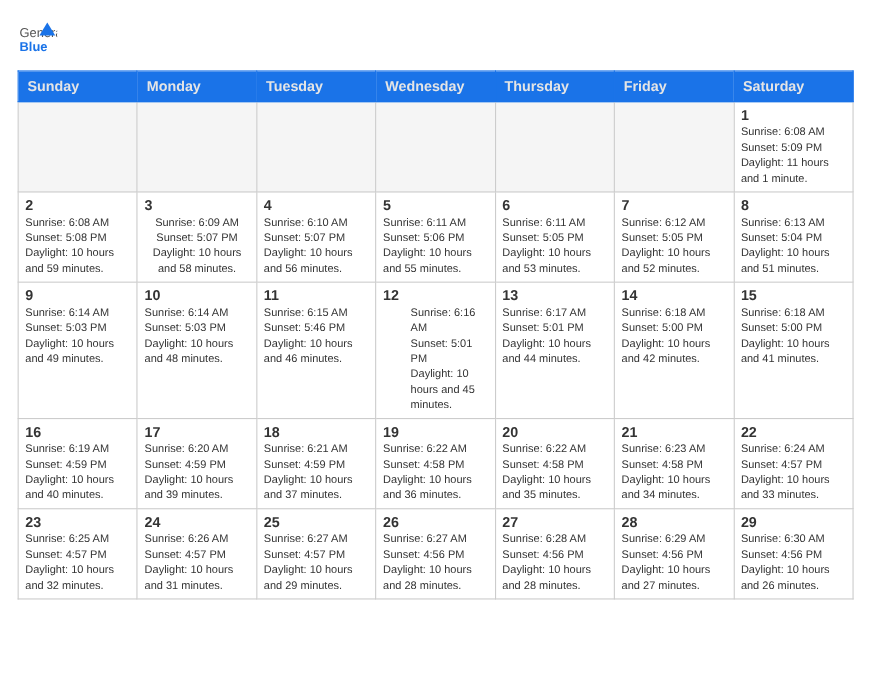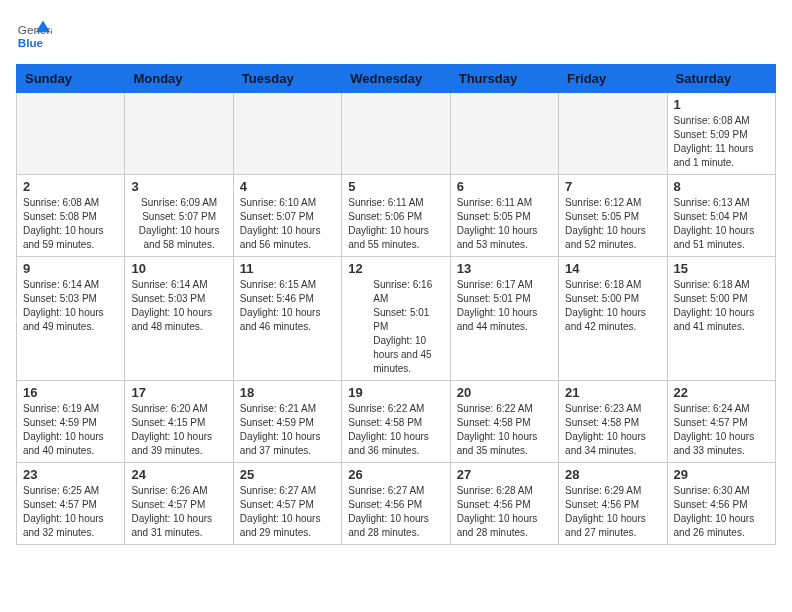--- a/index.html
+++ b/index.html
@@ -37,21 +37,21 @@
       font-size: 16px;
       color: #444;
     }
     .calendar {
       width: 100%;
       border-collapse: collapse;
       border: 1px solid #ccc;
     }
     .calendar th {
       background-color: #1a73e8;
-      color: #0f172a;
+      color: #e5e5e5;
       text-align: left;
       padding: 6px 8px;
       font-size: 13px;
       font-weight: bold;
       border: 1px solid #1a73e8;
     }
     .calendar td {
       vertical-align: top;
       border: 1px solid #ccc;
       padding: 4px 6px;
@@ -213,21 +213,21 @@
       <tr>
         <td>
           <div class="day-number">16</div>
           <div class="day-info" style="white-space: pre-line;">Sunrise: 6:19 AM
 Sunset: 4:59 PM
 Daylight: 10 hours and 40 minutes.</div>
         </td>
         <td>
           <div class="day-number">17</div>
           <div class="day-info" style="white-space: pre-line;">Sunrise: 6:20 AM
-Sunset: 4:15 PM
+Sunset: 4:59 PM
 Daylight: 10 hours and 39 minutes.</div>
         </td>
         <td>
           <div class="day-number">18</div>
           <div class="day-info" style="white-space: pre-line;">Sunrise: 6:21 AM
 Sunset: 4:59 PM
 Daylight: 10 hours and 37 minutes.</div>
         </td>
         <td>
           <div class="day-number">19</div>

